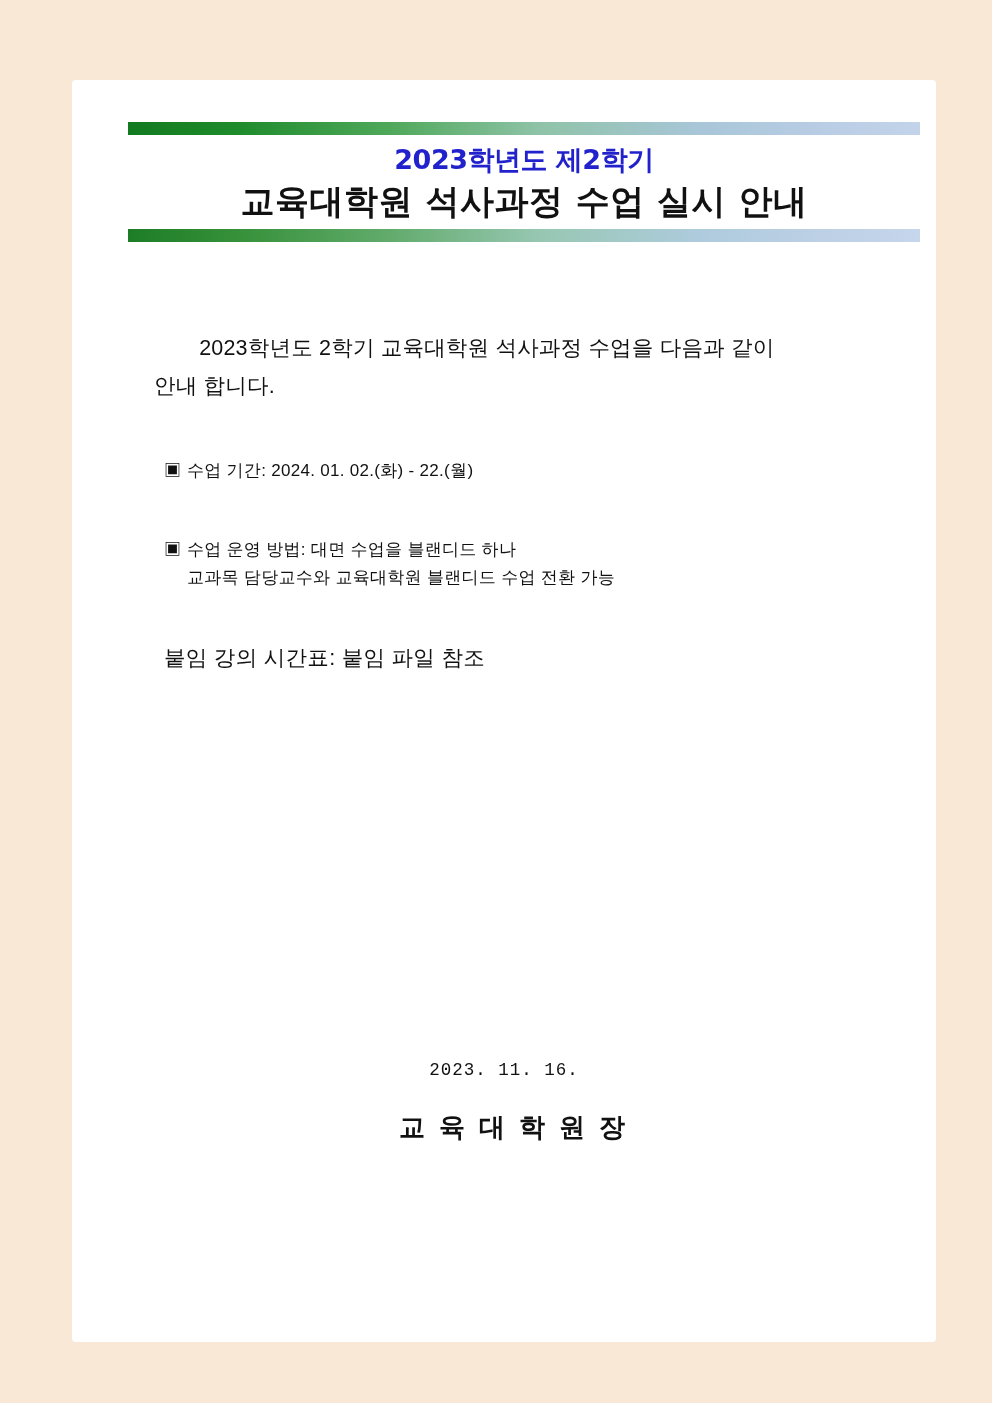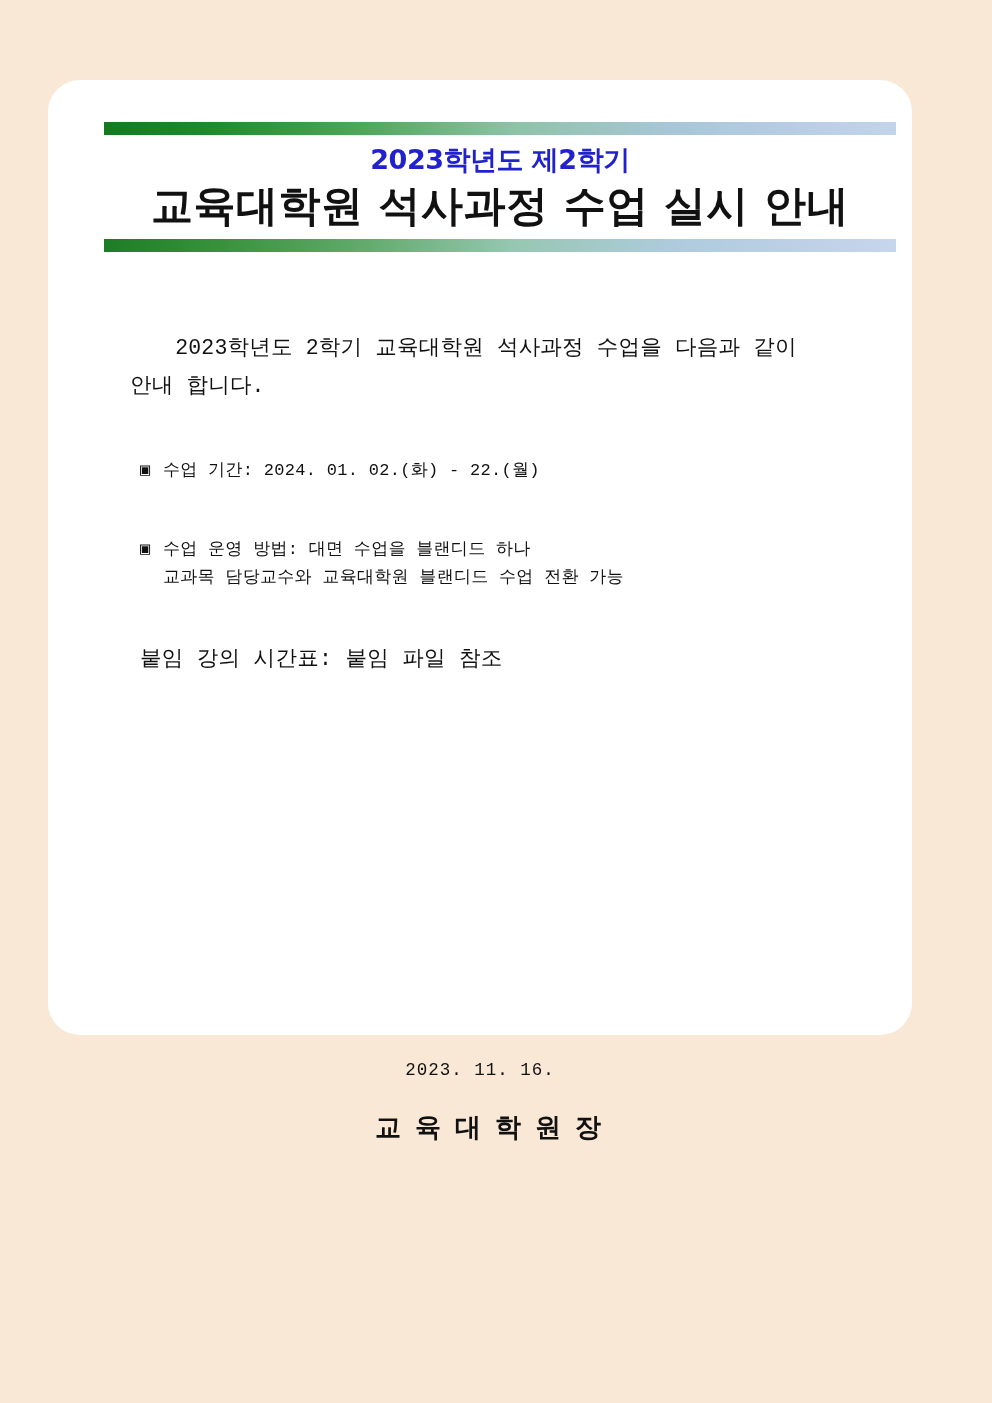--- a/index.html
+++ b/index.html
@@ -9,26 +9,26 @@
   body {
     width: 992px;
     height: 1403px;
     background: #fae8d7;
     font-family: "DejaVu Sans", "Liberation Sans", sans-serif;
     overflow: hidden;
   }
 
   .page {
     position: absolute;
-    left: 48px;
+    left: 72px;
     top: 80px;
     width: 864px;
-    height: 955px;
+    height: 1262px;
     background: #ffffff;
-    border-radius: 32px;
+    border-radius: 4px;
     box-sizing: border-box;
   }
 
   
   .header-block {
     position: absolute;
     left: 56px;
     top: 42px;
     width: 792px;
   }
@@ -59,35 +59,35 @@
     text-align: center;
   }
   .title-line1 {
     font-size: 27px;
     font-weight: bold;
     color: #2222cc;
     letter-spacing: -0.5px;
     line-height: 1.25;
   }
   .title-line2 {
-    font-size: 42px;
+    font-size: 34px;
     font-weight: bold;
     color: #111111;
     letter-spacing: 0.5px;
     line-height: 1.3;
     margin-top: 2px;
   }
 
   
   .body-area {
     position: absolute;
     left: 22px;
     top: 250px;
     width: 820px;
-    font-family: Liberation Mono, monospace;
+    font-family: Liberation Sans, sans-serif;
     color: #111111;
   }
   .intro {
     font-size: 21.5px;
     line-height: 1.75;
     letter-spacing: 0.2px;
     padding: 0 38px 0 60px;
     text-align: justify;
     text-justify: inter-character;
   }

